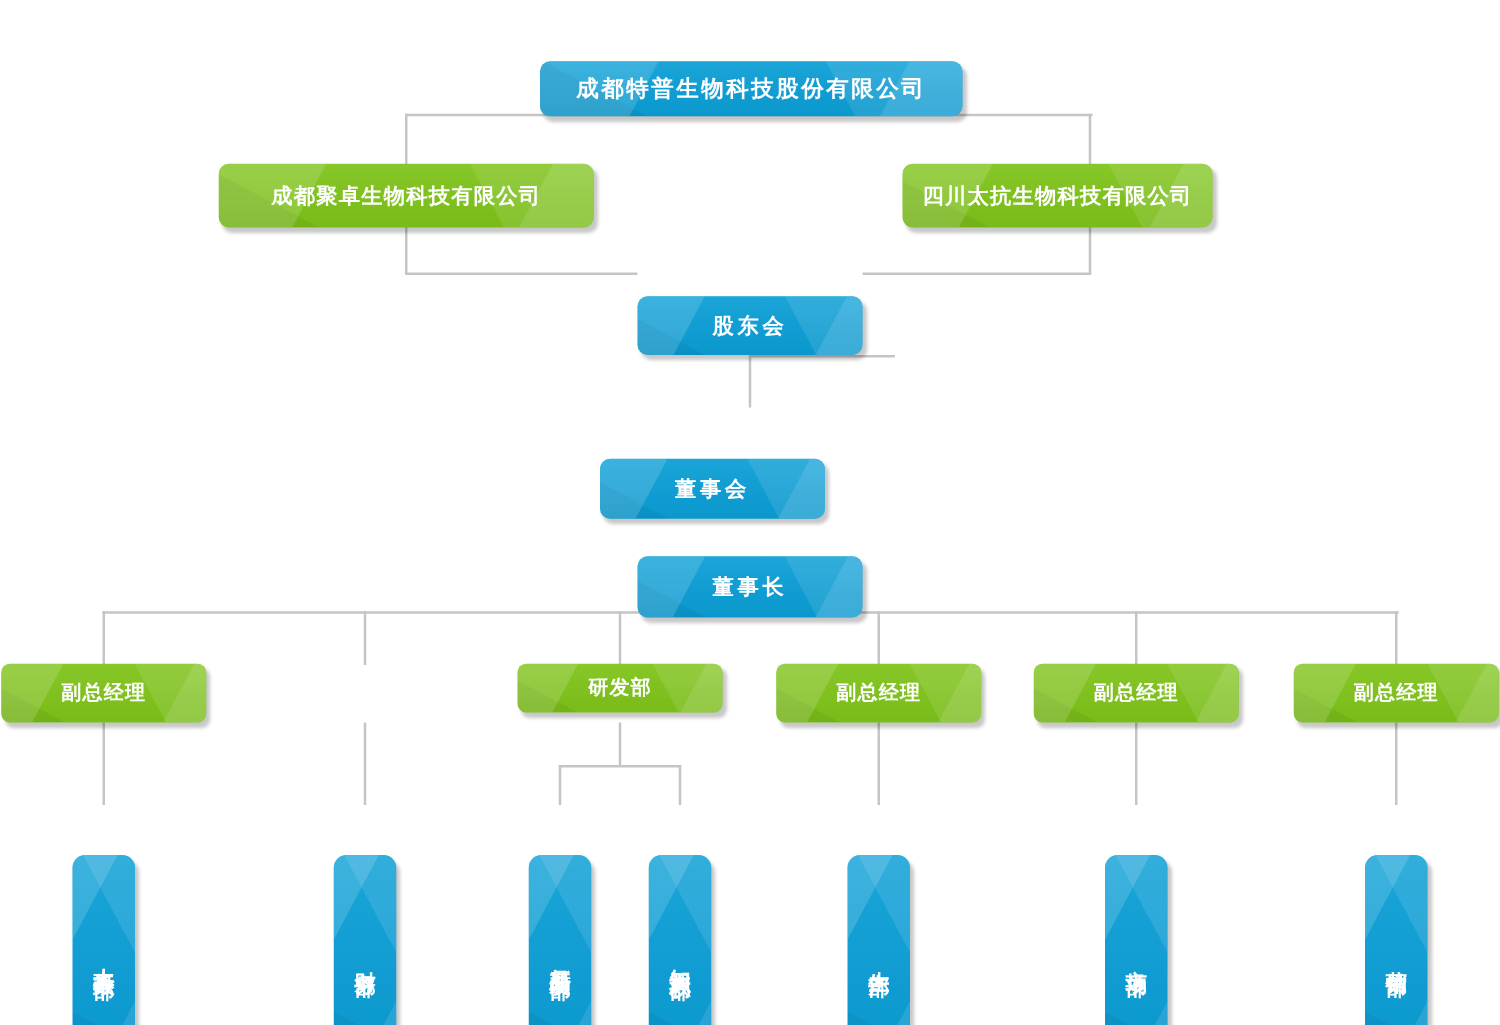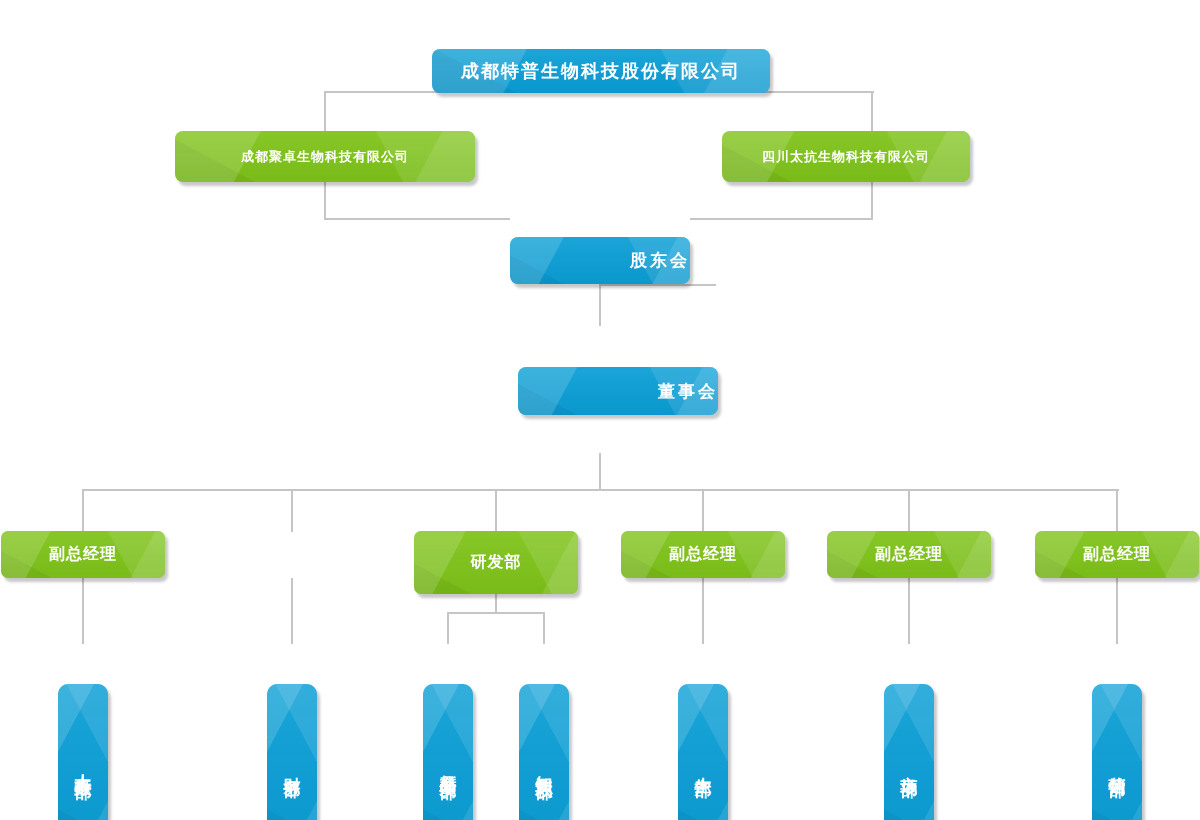--- a/index.html
+++ b/index.html
@@ -25,22 +25,22 @@
       linear-gradient(118deg, rgba(255,255,255,.15) 0 26%, transparent 26.5%),
       linear-gradient(-62deg, rgba(255,255,255,.11) 0 18%, transparent 18.5%),
       linear-gradient(242deg, rgba(255,255,255,.10) 0 30%, transparent 30.5%),
       linear-gradient(28deg, rgba(0,0,0,.05) 0 20%, transparent 20.5%),
       linear-gradient(180deg, rgba(255,255,255,.07), rgba(0,0,0,.04));
   }
   .n span{position:relative;z-index:2;}
   .blue{background:var(--blue);margin-top:41px;}
   .green{background:var(--green);}
   .root{font-size:18px;letter-spacing:2px;}
-  .company{font-size:13px;letter-spacing:1px;text-align:right;}
-  .gov{font-size:17px;letter-spacing:3px;justify-content:flex-end;}
+  .company{font-size:17px;letter-spacing:1px;text-align:right;}
+  .gov{font-size:17px;letter-spacing:3px;}
   .exec{font-size:16px;letter-spacing:1px;border-radius:7px;}
   .vert{
     border-radius:10px;font-size:17px;
     writing-mode:vertical-rl;text-orientation:upright;letter-spacing:2px;
   }
 </style>
 </head>
 <body>
 
 <div class="canvas">
@@ -79,28 +79,31 @@
   <div class="n green company" style="left:175px;top:131px;width:300px;height:51px;">
     <span>成都聚卓生物科技有限公司</span>
   </div>
   <div class="n green company" style="left:722px;top:131px;width:248px;height:51px;">
     <span>四川太抗生物科技有限公司</span>
   </div>
 
   <div class="n blue gov" style="left:510px;top:196px;width:180px;height:47px;">
     <span>股东会</span>
   </div>
-  <div class="n blue gov" style="left:518px;top:326px;width:180px;height:48px;padding-left:20px;">
+  <div class="n blue gov" style="left:480px;top:326px;width:180px;height:48px;">
     <span>董事会</span>
+  </div>
+  <div class="n blue gov" style="left:510px;top:404px;width:180px;height:49px;">
+    <span>董事长</span>
   </div>
 
   <div class="n green exec" style="left:1px;top:531px;width:164px;height:47px;">
     <span>副总经理</span>
   </div>
-  <div class="n green exec" style="left:414px;top:531px;width:164px;height:63px;">
+  <div class="n green exec" style="left:414px;top:531px;width:164px;height:39px;">
     <span>研发部</span>
   </div>
   <div class="n green exec" style="left:621px;top:531px;width:164px;height:47px;">
     <span>副总经理</span>
   </div>
   <div class="n green exec" style="left:827px;top:531px;width:164px;height:47px;">
     <span>副总经理</span>
   </div>
   <div class="n green exec" style="left:1035px;top:531px;width:164px;height:47px;">
     <span>副总经理</span>

